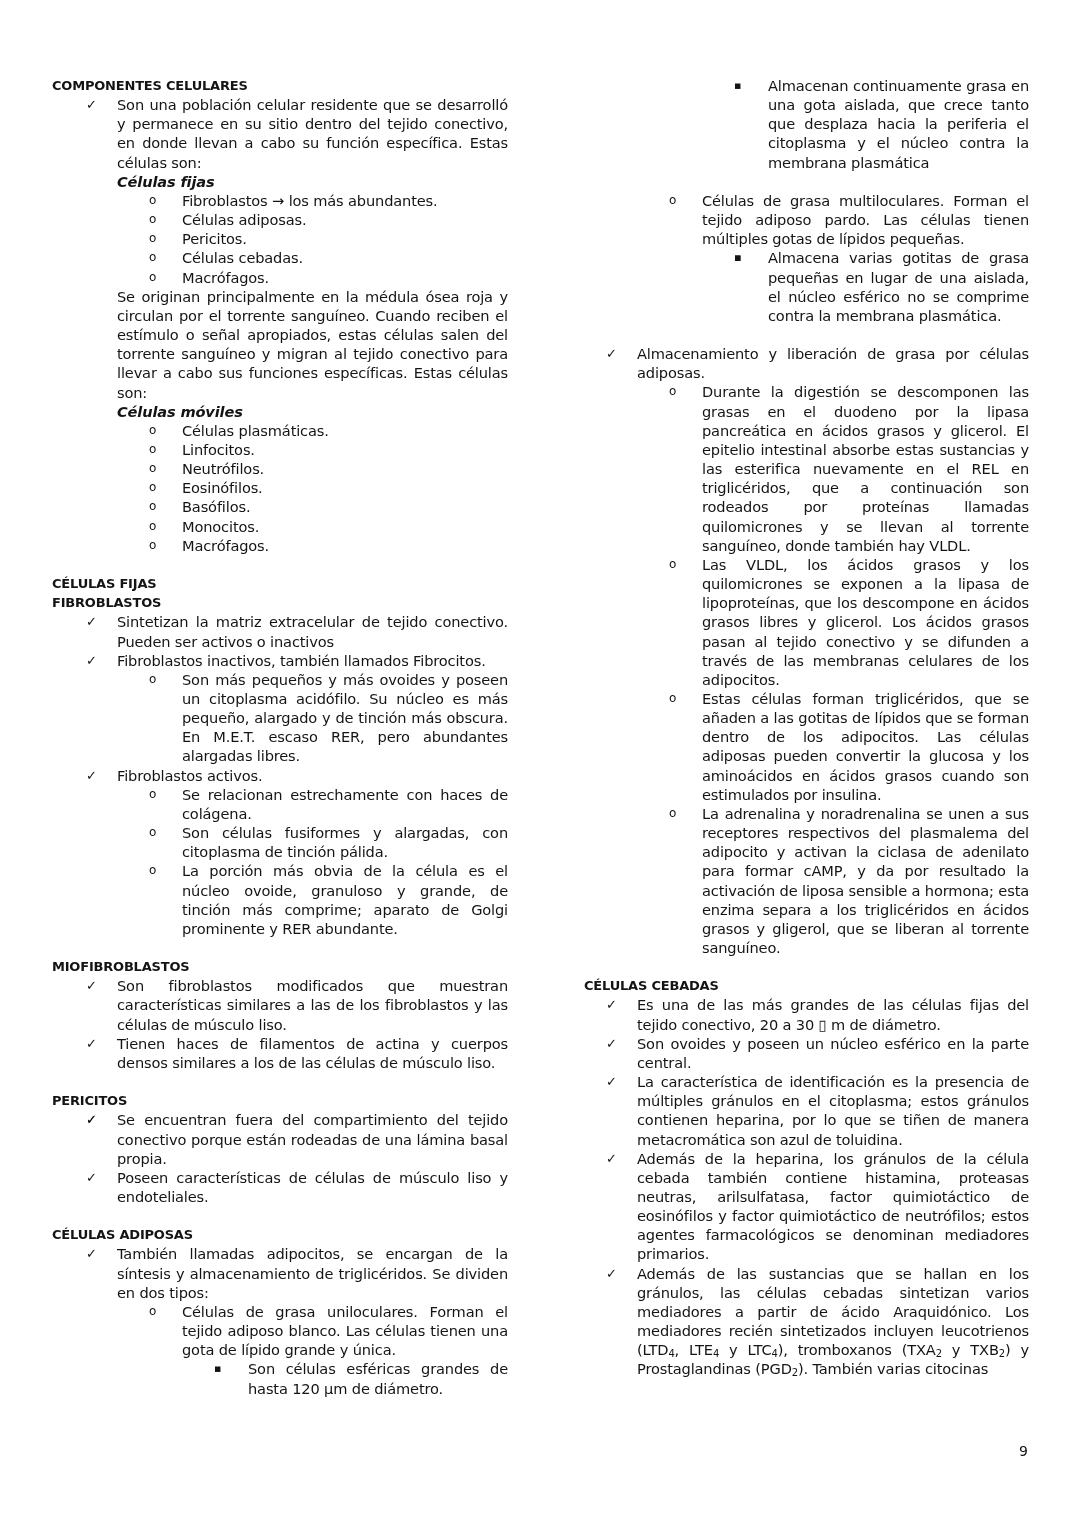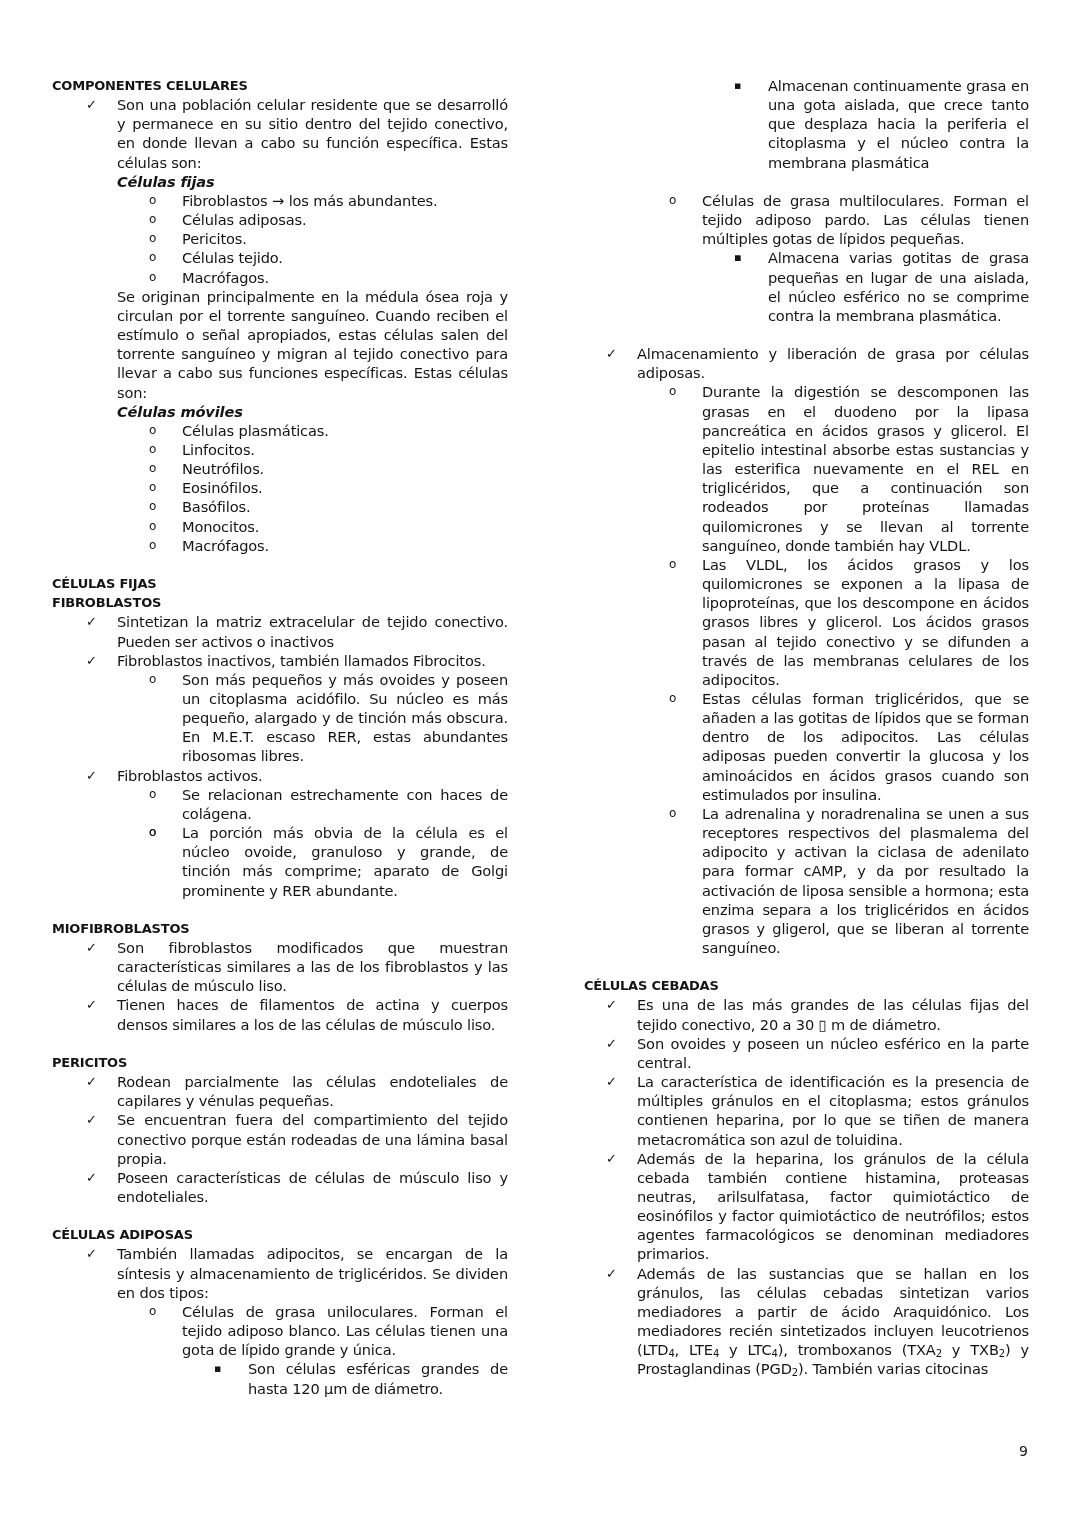--- a/index.html
+++ b/index.html
@@ -40,51 +40,51 @@
 <div class="col col-left">
   <div class="h">COMPONENTES CELULARES</div>
   <div class="item l1">
     <span class="mk check">✓</span>
     <span>Son una población celular residente que se desarrolló y permanece en su sitio dentro del tejido conectivo, en donde llevan a cabo su función específica. Estas células son:</span>
   </div>
   <div class="l1p sub">Células fijas</div>
   <div class="item l2"><span class="mk">o</span><span>Fibroblastos → los más abundantes.</span></div>
   <div class="item l2"><span class="mk">o</span><span>Células adiposas.</span></div>
   <div class="item l2"><span class="mk">o</span><span>Pericitos.</span></div>
-  <div class="item l2"><span class="mk">o</span><span>Células tejido.</span></div>
+  <div class="item l2"><span class="mk">o</span><span>Células cebadas.</span></div>
   <div class="item l2"><span class="mk">o</span><span>Macrófagos.</span></div>
   <div class="l1p">Se originan principalmente en la médula ósea roja y circulan por el torrente sanguíneo. Cuando reciben el estímulo o señal apropiados, estas células salen del torrente sanguíneo y migran al tejido conectivo para llevar a cabo sus funciones específicas. Estas células son:</div>
   <div class="l1p sub">Células móviles</div>
   <div class="item l2"><span class="mk">o</span><span>Células plasmáticas.</span></div>
   <div class="item l2"><span class="mk">o</span><span>Linfocitos.</span></div>
   <div class="item l2"><span class="mk">o</span><span>Neutrófilos.</span></div>
   <div class="item l2"><span class="mk">o</span><span>Eosinófilos.</span></div>
   <div class="item l2"><span class="mk">o</span><span>Basófilos.</span></div>
   <div class="item l2"><span class="mk">o</span><span>Monocitos.</span></div>
   <div class="item l2"><span class="mk">o</span><span>Macrófagos.</span></div>
   <div class="gap"></div>
 
   <div class="h">CÉLULAS FIJAS</div>
   <div class="h">FIBROBLASTOS</div>
   <div class="item l1"><span class="mk check">✓</span><span>Sintetizan la matriz extracelular de tejido conectivo. Pueden ser activos o inactivos</span></div>
   <div class="item l1"><span class="mk check">✓</span><span>Fibroblastos inactivos, también llamados Fibrocitos.</span></div>
-  <div class="item l2"><span class="mk">o</span><span>Son más pequeños y más ovoides y poseen un citoplasma acidófilo. Su núcleo es más pequeño, alargado y de tinción más obscura. En M.E.T. escaso RER, estas abundantes ribosomas libres.</span></div>
+  <div class="item l2"><span class="mk">o</span><span>Son más pequeños y más ovoides y poseen un citoplasma acidófilo. Su núcleo es más pequeño, alargado y de tinción más obscura. En M.E.T. escaso RER, pero abundantes alargadas libres.</span></div>
   <div class="item l1"><span class="mk check">✓</span><span>Fibroblastos activos.</span></div>
   <div class="item l2"><span class="mk">o</span><span>Se relacionan estrechamente con haces de colágena.</span></div>
-  <div class="item l2"><span class="mk">o</span></div>
+  <div class="item l2"><span class="mk">o</span><span>Son células fusiformes y alargadas, con citoplasma de tinción pálida.</span></div>
   <div class="item l2"><span class="mk">o</span><span>La porción más obvia de la célula es el núcleo ovoide, granuloso y grande, de tinción más comprime; aparato de Golgi prominente y RER abundante.</span></div>
   <div class="gap"></div>
 
   <div class="h">MIOFIBROBLASTOS</div>
   <div class="item l1"><span class="mk check">✓</span><span>Son fibroblastos modificados que muestran características similares a las de los fibroblastos y las células de músculo liso.</span></div>
   <div class="item l1"><span class="mk check">✓</span><span>Tienen haces de filamentos de actina y cuerpos densos similares a los de las células de músculo liso.</span></div>
   <div class="gap"></div>
 
   <div class="h">PERICITOS</div>
-  <div class="item l1"><span class="mk check">✓</span><span>Rodean parcialmente las células endoteliales de capilares y vénulas pequeñas.</span></div>
+  <div class="item l1"><span class="mk check">✓</span></div>
   <div class="item l1"><span class="mk check">✓</span><span>Se encuentran fuera del compartimiento del tejido conectivo porque están rodeadas de una lámina basal propia.</span></div>
   <div class="item l1"><span class="mk check">✓</span><span>Poseen características de células de músculo liso y endoteliales.</span></div>
   <div class="gap"></div>
 
   <div class="h">CÉLULAS ADIPOSAS</div>
   <div class="item l1"><span class="mk check">✓</span><span>También llamadas adipocitos, se encargan de la síntesis y almacenamiento de triglicéridos. Se dividen en dos tipos:</span></div>
   <div class="item l2"><span class="mk">o</span><span>Células de grasa uniloculares. Forman el tejido adiposo blanco. Las células tienen una gota de lípido grande y única.</span></div>
   <div class="item l3"><span class="mk">▪</span><span>Son células esféricas grandes de hasta 120 µm de diámetro.</span></div>
 </div>
 

